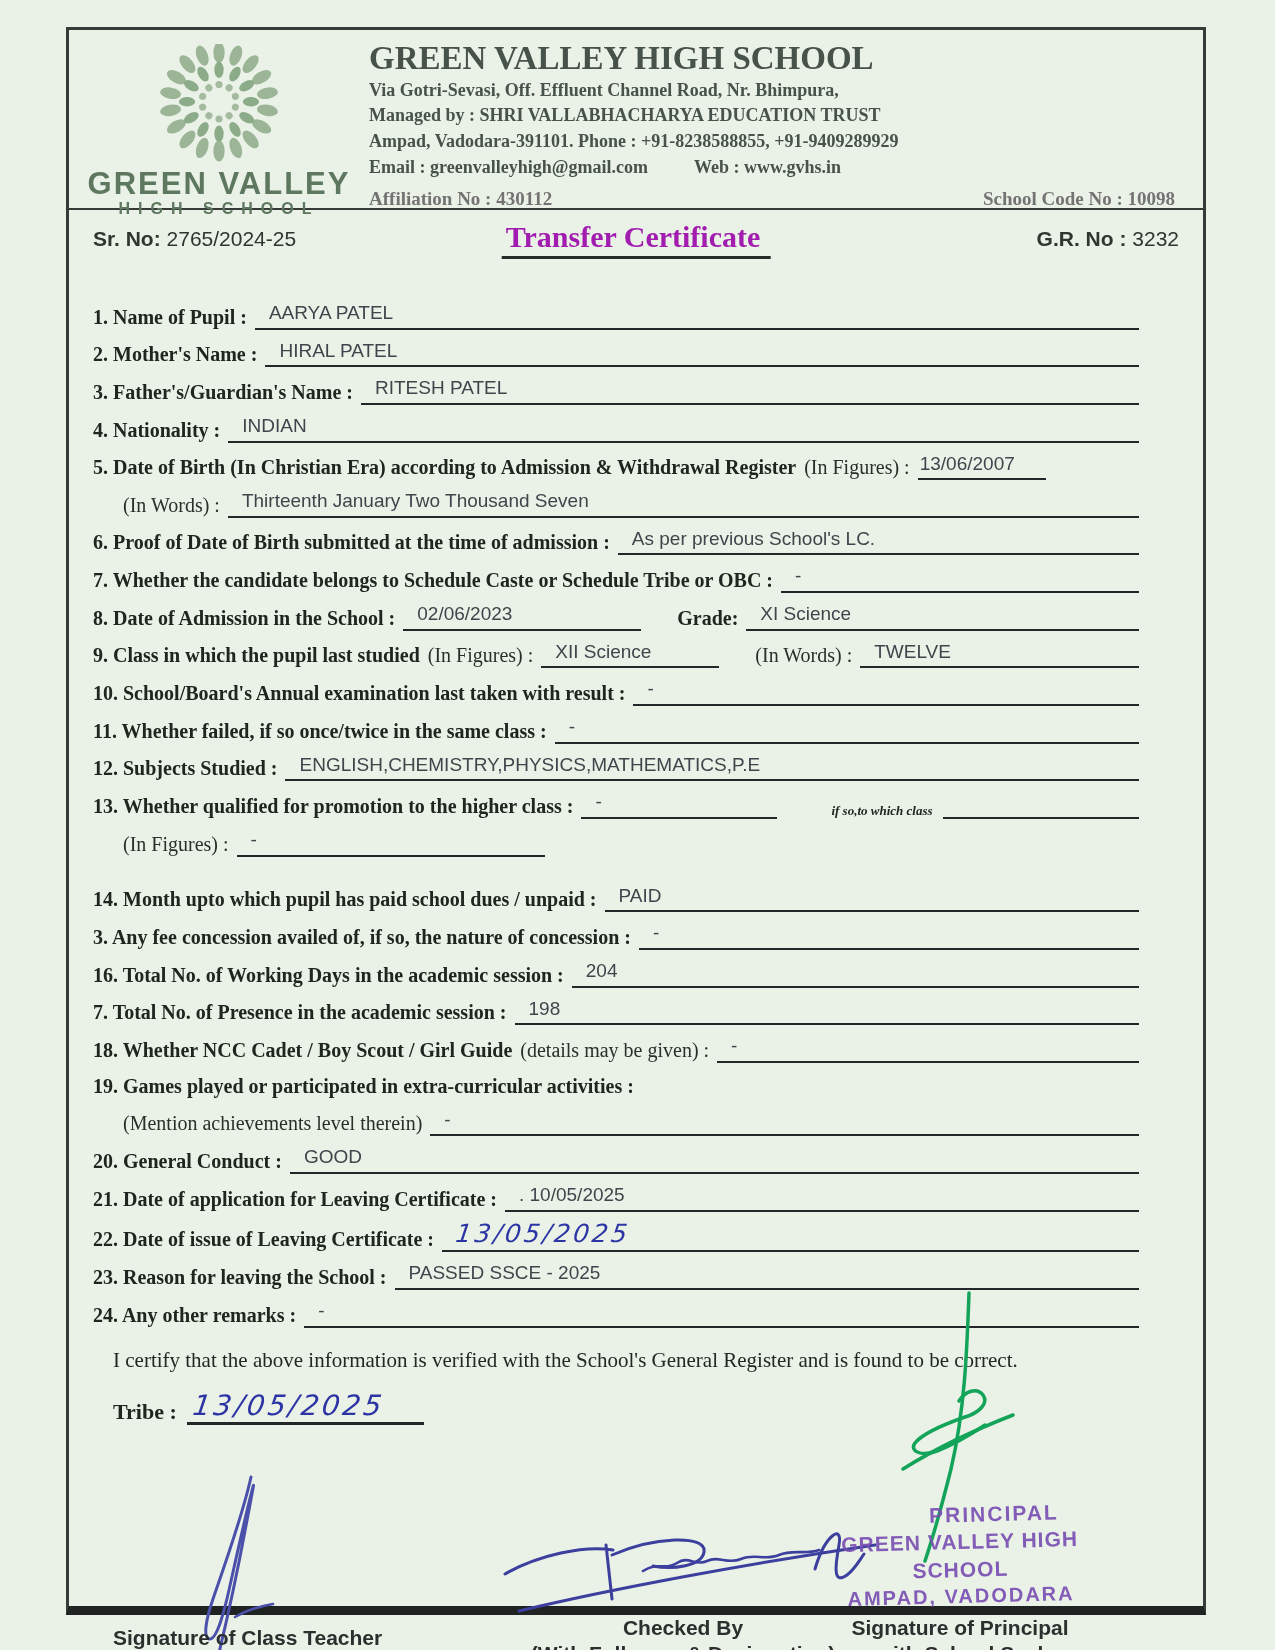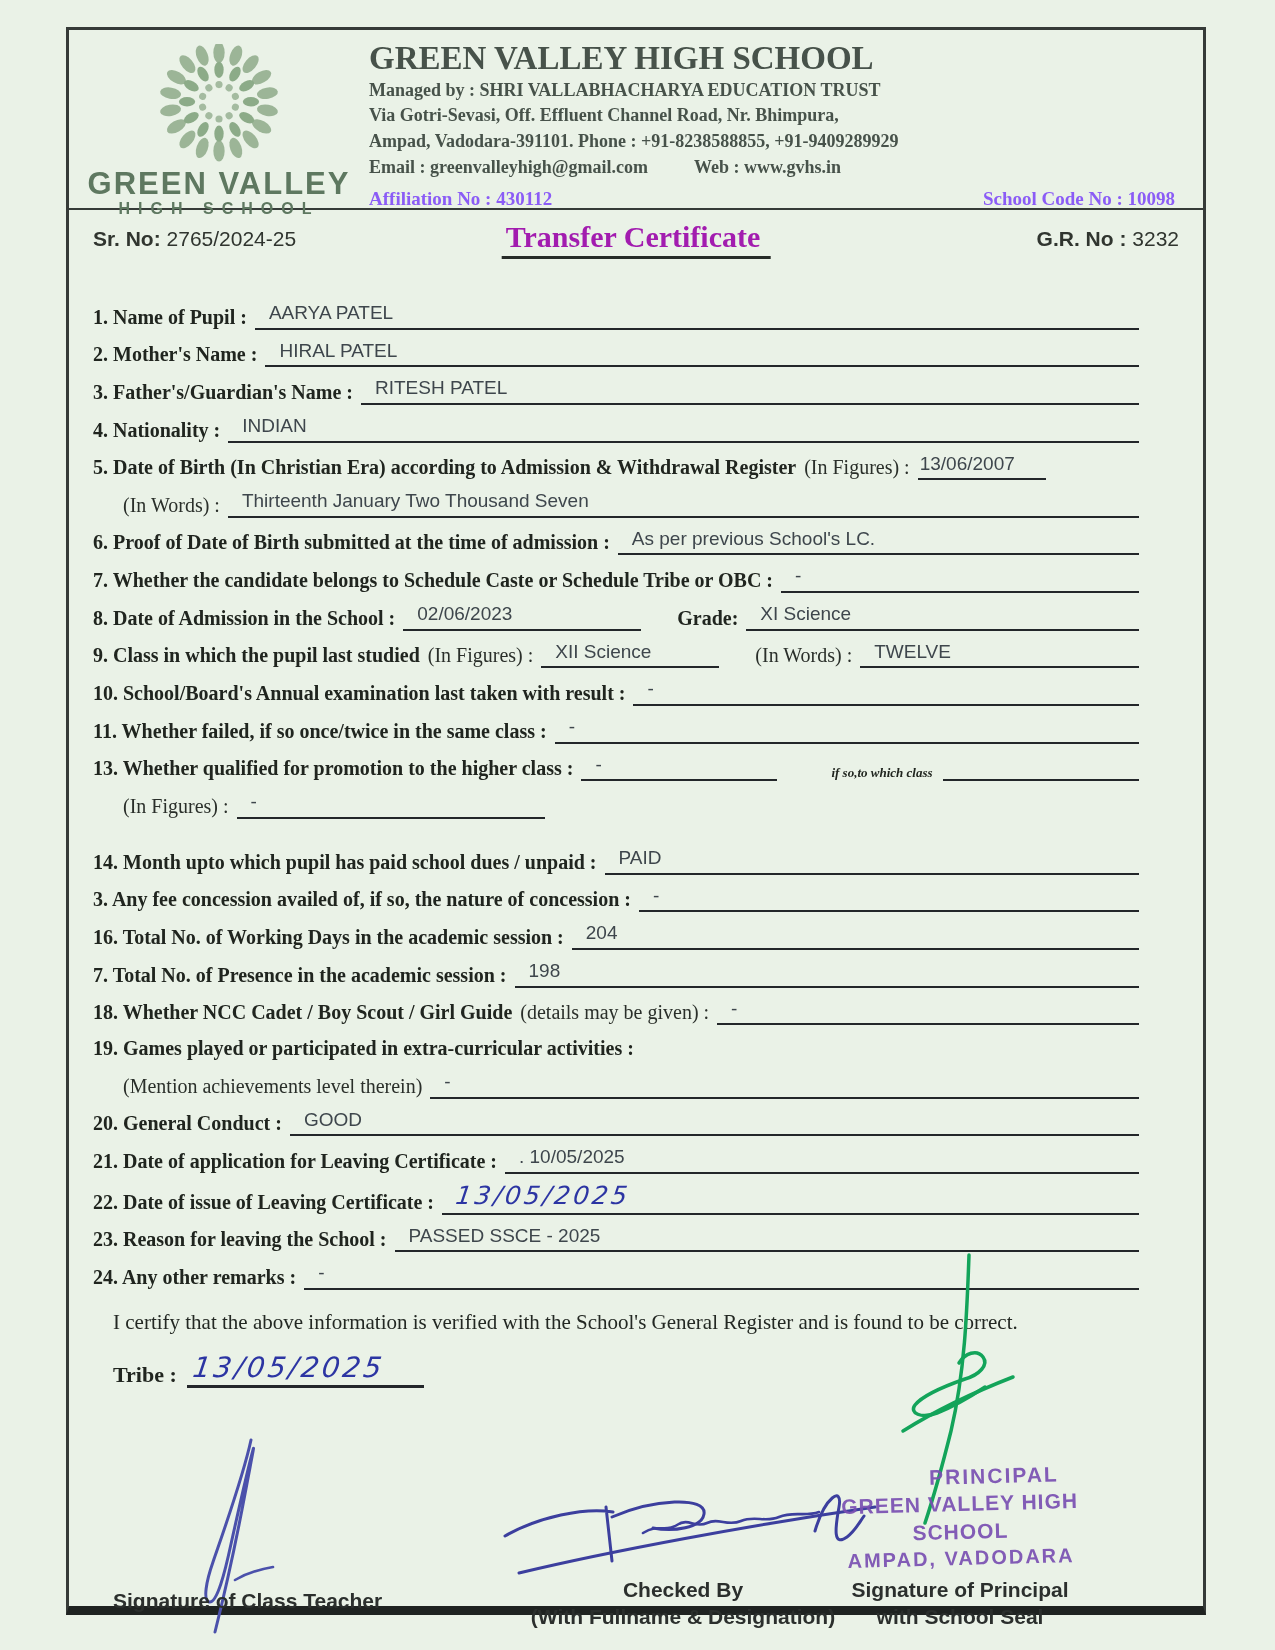--- a/index.html
+++ b/index.html
@@ -15,21 +15,21 @@
     box-sizing:border-box;background:#eaf2e7;
   }
   
   .header{display:flex;align-items:flex-start;height:180px;border-bottom:2px solid #363b38;padding-top:10px;box-sizing:border-box;}
   .logo-col{width:300px;flex:none;text-align:center;padding-top:4px;}
   .logo-word{font-family:"Liberation Sans",sans-serif;font-weight:bold;font-size:31px;letter-spacing:2px;color:#5e7860;line-height:1;margin-top:2px;}
   .logo-sub{font-family:"Liberation Sans",sans-serif;font-weight:bold;font-size:16px;letter-spacing:8px;color:#5e7860;line-height:1.2;}
   .info-col{flex:1;padding-right:28px;color:#414c42;}
   .school-name{font-size:33px;font-weight:bold;color:#47524a;line-height:1.15;}
   .info-line{font-size:18px;font-weight:bold;line-height:1.42;color:#47524a;}
-  .info-bottom{display:flex;justify-content:space-between;font-size:19px;font-weight:bold;margin-top:8px;color:#8b5cf6;}
+  .info-bottom{display:flex;justify-content:space-between;font-size:19px;font-weight:bold;margin-top:8px;color:#737373;}
   .web-part{margin-left:46px;}
   
   .title-row{position:relative;height:58px;display:flex;align-items:center;justify-content:space-between;padding:0 24px;}
   .srno,.grno{font-family:"Liberation Sans",sans-serif;font-size:21px;color:#30352f;}
   .srno b,.grno b{font-weight:bold;}
   .doc-title{
     position:absolute;left:50%;transform:translateX(-50%);
     font-size:30px;font-weight:bold;color:#a21caf;
     border-bottom:3px solid #272c28;padding:0 10px 2px 4px;
   }
@@ -133,22 +133,22 @@
             <use href="#p3" transform="rotate(252)"></use>
             <use href="#p3" transform="rotate(288)"></use>
             <use href="#p3" transform="rotate(324)"></use>
         </g>
       </svg>
       <div class="logo-word">GREEN VALLEY</div>
       <div class="logo-sub">HIGH SCHOOL</div>
     </div>
     <div class="info-col">
       <div class="school-name">GREEN VALLEY HIGH SCHOOL</div>
+      <div class="info-line">Via Gotri-Sevasi, Off. Effluent Channel Road, Nr. Bhimpura,</div>
       <div class="info-line">Managed by : SHRI VALLABHACHARYA EDUCATION TRUST</div>
-      <div class="info-line">Via Gotri-Sevasi, Off. Effluent Channel Road, Nr. Bhimpura,</div>
       <div class="info-line">Ampad, Vadodara-391101. Phone : +91-8238588855, +91-9409289929</div>
       <div class="info-line"><span>Email : greenvalleyhigh@gmail.com</span><span class="web-part">Web : www.gvhs.in</span></div>
       <div class="info-bottom">
         <span>Affiliation No : 430112</span>
         <span>School Code No : 10098</span>
       </div>
     </div>
   </div>
 
   <div class="title-row">
@@ -218,20 +218,24 @@
     <div class="row">
       <span class="lbl">10. School/Board's  Annual examination last taken with result :</span>
       <span class="val fill">-</span>
     </div>
 
     <div class="row">
       <span class="lbl">11. Whether failed, if so once/twice in the same class :</span>
       <span class="val fill">-</span>
     </div>
 
+    <div class="row">
+      <span class="lbl">12. Subjects Studied :</span>
+      <span class="val fill">ENGLISH,CHEMISTRY,PHYSICS,MATHEMATICS,P.E</span>
+    </div>
 
     <div class="row">
       <span class="lbl">13. Whether qualified for promotion to the higher class :</span>
       <span class="val w190">-</span>
       <span class="note">if so,to which class</span>
       <span class="val fill"></span>
     </div>
 
     <div class="row sp-after">
       <span class="lbl-n indent">(In Figures) :</span>

